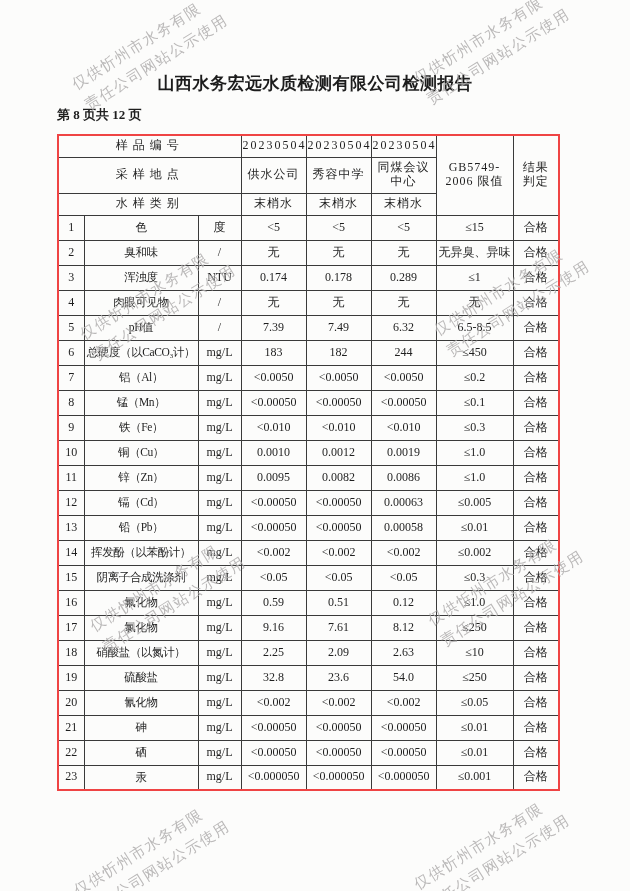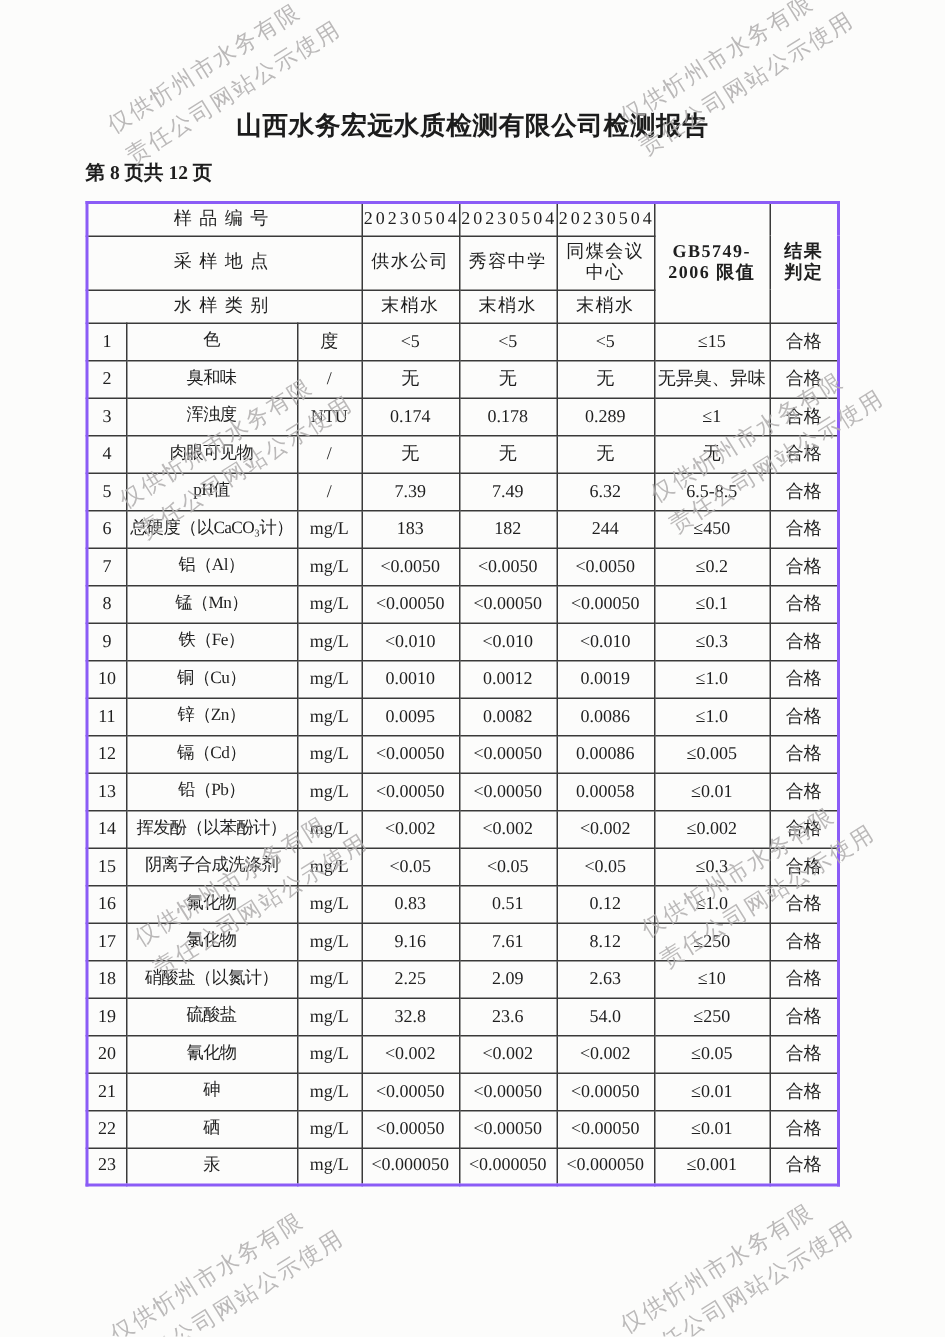--- a/index.html
+++ b/index.html
@@ -54,28 +54,28 @@
     font-size:12px;color:#1f1f1f;
   }
   table.report td{
     border:1px solid #3a3a3a;
     padding:0 1px;
     text-align:center;
     vertical-align:middle;
     overflow:hidden;
     line-height:1.15;
   }
-  table.report{border:2px solid #8b5cf6;}
+  table.report{border:2px solid #ef4444;}
   thead td{letter-spacing:2px;}
   thead tr.r1{height:22px;}
   thead tr.r2{height:36px;margin-left:16px;}
   thead tr.r3{height:22px;}
   tbody tr{height:25px;}
   td.lbl{letter-spacing:5px;}
-  td.span2{line-height:1.9;letter-spacing:1px;font-weight:bold;}
+  td.span2{line-height:1.9;letter-spacing:1px;}
   td.c-name{text-align:left;padding-left:5px;font-size:11.5px;letter-spacing:-.4px;white-space:nowrap;}
   td.c-no{font-size:12px;}
   td.c-limit{font-size:12px;letter-spacing:0;}
   td.site{letter-spacing:1px;}
 </style>
 </head>
 <body>
 
 <div class="page">
 
@@ -266,21 +266,21 @@
           <td class="c-v3">0.0086</td>
           <td class="c-limit">≤1.0</td>
           <td class="c-result">合格</td>
         </tr>
         <tr>
           <td class="c-no">12</td>
           <td class="c-name">镉（Cd）</td>
           <td class="c-unit">mg/L</td>
           <td class="c-v1">&lt;0.00050</td>
           <td class="c-v2">&lt;0.00050</td>
-          <td class="c-v3">0.00086</td>
+          <td class="c-v3">0.00063</td>
           <td class="c-limit">≤0.005</td>
           <td class="c-result">合格</td>
         </tr>
         <tr>
           <td class="c-no">13</td>
           <td class="c-name">铅（Pb）</td>
           <td class="c-unit">mg/L</td>
           <td class="c-v1">&lt;0.00050</td>
           <td class="c-v2">&lt;0.00050</td>
           <td class="c-v3">0.00058</td>
@@ -304,21 +304,21 @@
           <td class="c-v1">&lt;0.05</td>
           <td class="c-v2">&lt;0.05</td>
           <td class="c-v3">&lt;0.05</td>
           <td class="c-limit">≤0.3</td>
           <td class="c-result">合格</td>
         </tr>
         <tr>
           <td class="c-no">16</td>
           <td class="c-name">氟化物</td>
           <td class="c-unit">mg/L</td>
-          <td class="c-v1">0.83</td>
+          <td class="c-v1">0.59</td>
           <td class="c-v2">0.51</td>
           <td class="c-v3">0.12</td>
           <td class="c-limit">≤1.0</td>
           <td class="c-result">合格</td>
         </tr>
         <tr>
           <td class="c-no">17</td>
           <td class="c-name">氯化物</td>
           <td class="c-unit">mg/L</td>
           <td class="c-v1">9.16</td>

